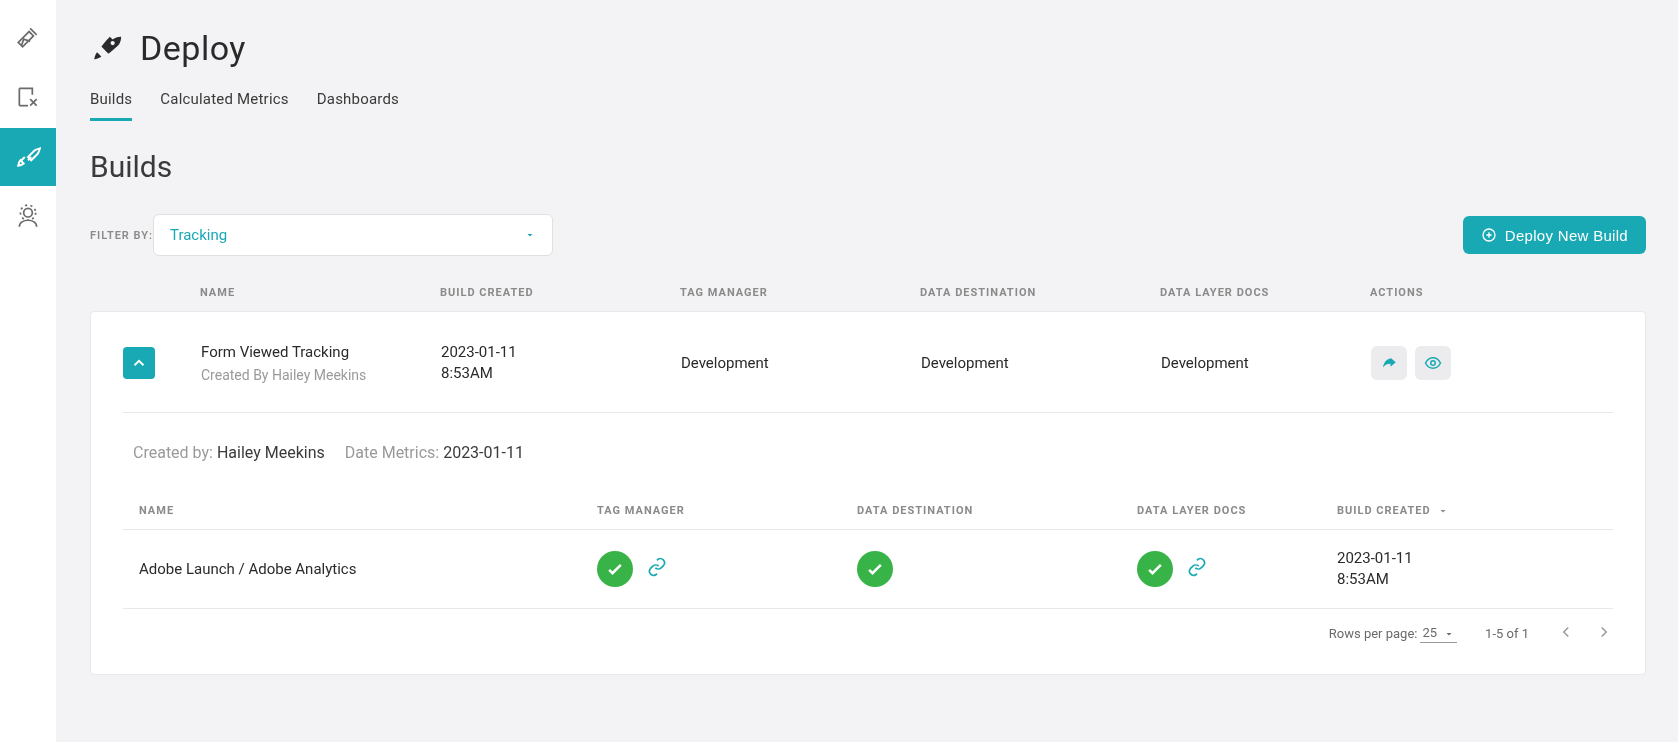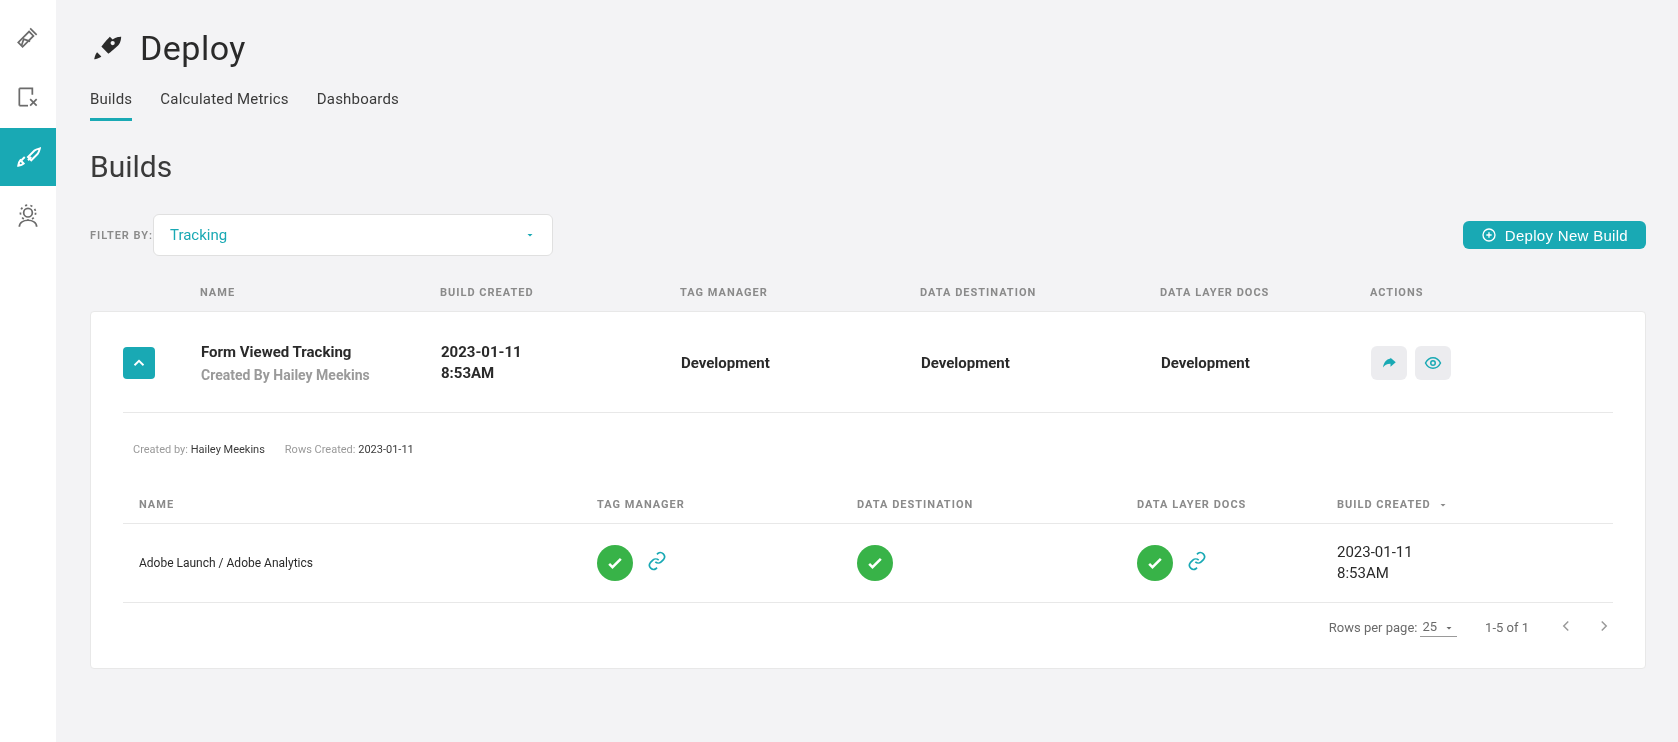--- a/index.html
+++ b/index.html
@@ -98,21 +98,21 @@
   padding: 0 16px;
   cursor: pointer;
 }
 .filter-value { color: #19a9b4; font-size: 15px; }
 .filter-select .caret { color: #19a9b4; }
 .deploy-btn {
   background: #19a9b4;
   color: #fff;
   border: none;
   border-radius: 6px;
-  height: 28px;
+  height: 38px;
   padding: 0 18px;
   display: flex;
   align-items: center;
   gap: 8px;
   font-size: 15px;
   cursor: pointer;
   letter-spacing: 0.3px;
 }
 .deploy-btn svg { width: 16px; height: 16px; }
 .table-header {
@@ -130,21 +130,20 @@
   border: 1px solid #e8e8e8;
   border-radius: 4px;
   padding: 0 32px 30px 32px;
 }
 .row-main {
   display: grid;
   grid-template-columns: 78px 240px 240px 240px 240px 210px 1fr;
   align-items: center;
   padding: 30px 0 28px 0;
   border-bottom: 1px solid #e8e8e8;
-  font-weight: bold;
 }
 .expand-btn {
   width: 32px;
   height: 32px;
   background: #19a9b4;
   border-radius: 4px;
   display: flex;
   align-items: center;
   justify-content: center;
   color: #fff;
@@ -164,21 +163,21 @@
   align-items: center;
   justify-content: center;
   color: #19a9b4;
   cursor: pointer;
 }
 .action-icon svg { width: 18px; height: 18px; }
 .details-meta {
   display: flex;
   gap: 20px;
   padding: 30px 10px 30px 10px;
-  font-size: 11px;
+  font-size: 16px;
   color: #3a3a3a;
 }
 .meta-label { color: #9a9a9a; }
 .subtable-header {
   display: grid;
   grid-template-columns: 1fr 260px 280px 200px 260px;
   padding: 12px 16px;
   font-size: 11px;
   letter-spacing: 1px;
   text-transform: uppercase;
@@ -188,21 +187,21 @@
   align-items: center;
 }
 .sortable { display: flex; align-items: center; gap: 6px; justify-content: flex-start; }
 .subtable-row {
   display: grid;
   grid-template-columns: 1fr 260px 280px 200px 260px;
   padding: 18px 16px;
   border-bottom: 1px solid #e8e8e8;
   align-items: center;
 }
-.sub-name { font-size: 12px; color: #2a2a2a; }
+.sub-name { font-size: 15px; color: #2a2a2a; }
 .check-link { display: flex; align-items: center; gap: 14px; }
 .check {
   width: 36px;
   height: 36px;
   background: #38b348;
   border-radius: 50%;
   display: flex;
   align-items: center;
   justify-content: center;
   color: #fff;
@@ -344,21 +343,21 @@
         </div>
       </div>
     </div>
 
     <div class="details-meta">
       <div>
         <span class="meta-label">Created by:</span>
         <span>Hailey Meekins</span>
       </div>
       <div>
-        <span class="meta-label">Rows Created:</span>
+        <span class="meta-label">Date Metrics:</span>
         <span>2023-01-11</span>
       </div>
     </div>
 
     <div class="subtable-header">
       <div>NAME</div>
       <div>TAG MANAGER</div>
       <div>DATA DESTINATION</div>
       <div>DATA LAYER DOCS</div>
       <div class="sortable">

